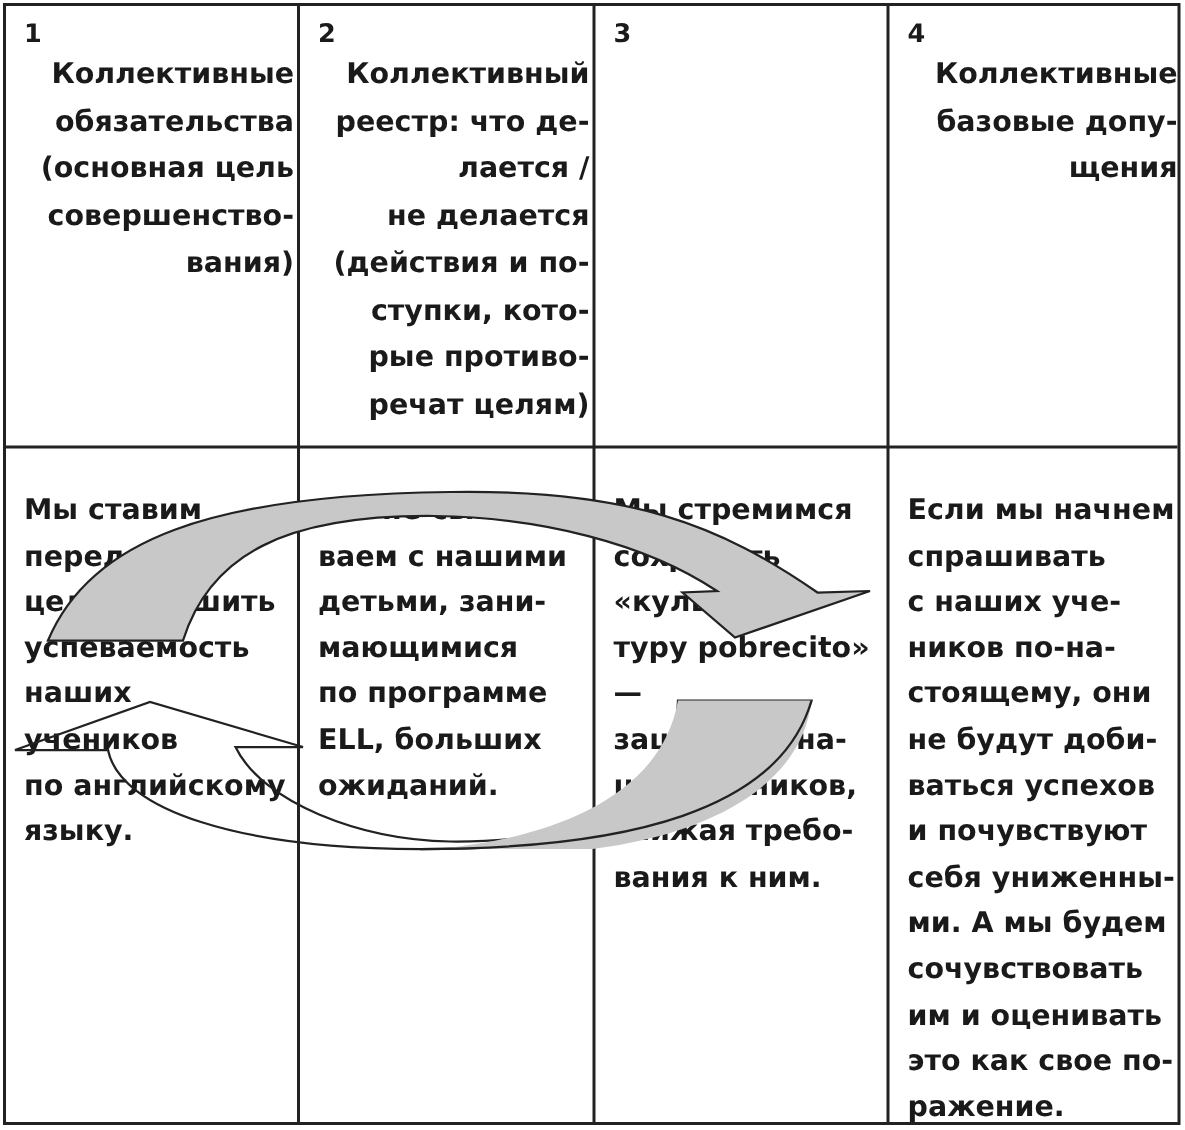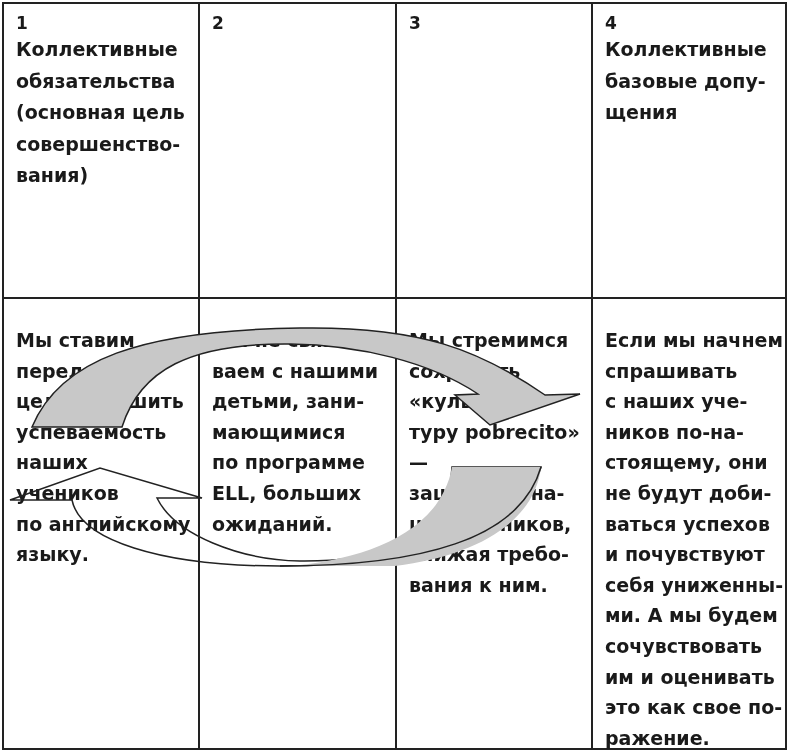--- a/index.html
+++ b/index.html
@@ -6,21 +6,21 @@
     body { width: 790px; height: 753px; position: relative; overflow: hidden;
            font-family: "DejaVu Sans", sans-serif; color: #1a1a1a; }
     .table { position: absolute; left: 2px; top: 2px; width: 785px; height: 748px;
              border: 2px solid #222; box-sizing: border-box; }
     .vline { position: absolute; top: 0; bottom: 0; width: 2px; background: #222; }
     .hline { position: absolute; left: 0; right: 0; height: 2px; background: #222; top: 293px; }
     .cell { position: absolute; box-sizing: border-box; padding: 0 0 0 14px; }
     .head { top: 12px; }
     .body { top: 325px; font-weight: bold; }
     .num { font-size: 17px; font-weight: bold; line-height: 22px; display: block; }
-    .htext { font-size: 19px; font-weight: bold; line-height: 31.5px; white-space: pre-line; display: block; }
+    .htext { font-size: 19px; font-weight: bold; line-height: 31.5px; white-space: pre-line; display: block; text-align: right; }
     .btext { font-size: 19px; line-height: 30.6px; white-space: pre-line; display: block; }
     .c1 { left: 2px; width: 194px; }
     .c2 { left: 198px; width: 195px; }
     .c3 { left: 395px; width: 194px; }
     .c4 { left: 591px; width: 194px; }
     svg.arrows { position: absolute; left: 0; top: 0; width: 790px; height: 753px; pointer-events: none; }
   </style>
 </head>
 <body>
 
@@ -34,20 +34,28 @@
 <div class="cell head c1">
   <span class="num">1</span>
   <span class="htext">Коллективные
 обязательства
 (основная цель
 совершенство-
 вания)</span>
 </div>
 <div class="cell head c2">
   <span class="num">2</span>
+  <span class="htext">Коллективный
+реестр: что де-
+лается /
+не делается
+(действия и по-
+ступки, кото-
+рые противо-
+речат целям)</span>
 </div>
 <div class="cell head c3">
   <span class="num">3</span>
 </div>
 <div class="cell head c4">
   <span class="num">4</span>
   <span class="htext">Коллективные
 базовые допу-
 щения</span>
 </div>

